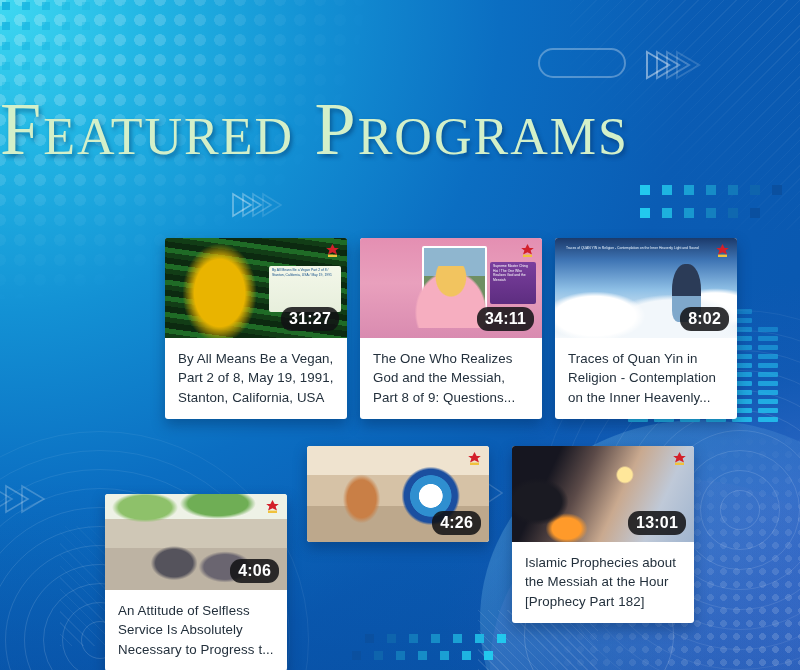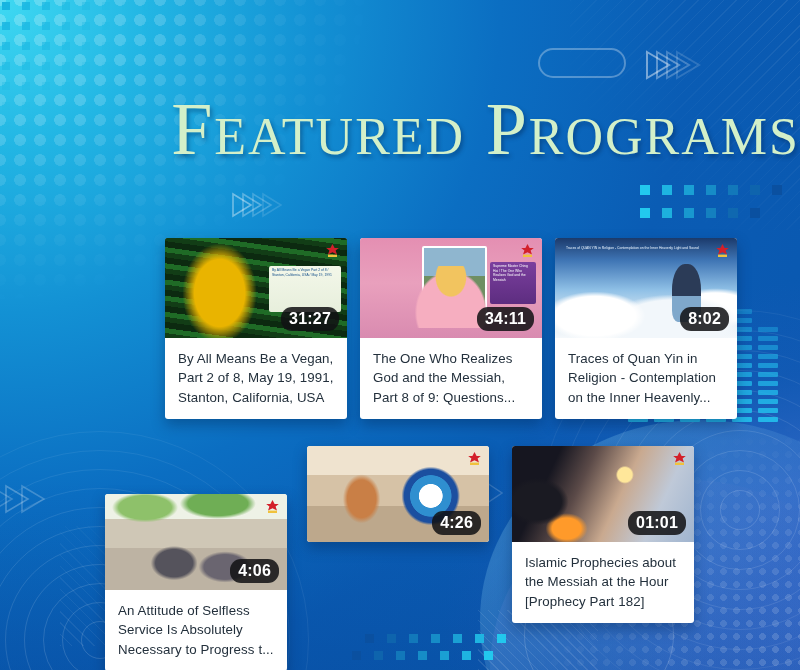--- a/index.html
+++ b/index.html
@@ -129,21 +129,21 @@
   .eq .col { display:flex; flex-direction:column-reverse; gap:4px; }
   .eq .col i { display:block; width:20px; height:5px; background:#22b6e8; border-radius:1px; }
 
   
   .sqrow { position:absolute; display:flex; gap:12px; align-items:center; }
   .sqrow i { display:block; width:9px; height:9px; }
 
   
   #title {
     position:absolute; left:0; right:0; top:92px;
-    text-align:right;
+    text-align:left;
     font-family:"Liberation Serif", "DejaVu Serif", serif;
     font-size:74px;
     line-height:1;
     font-variant:small-caps;
     letter-spacing:2px;
     color:#d3f0c9;
     text-shadow:2px 3px 4px rgba(2,40,86,0.45);
     white-space:nowrap;
   }
 
@@ -630,18 +630,18 @@
 
   <div class="card" style="left:512px; top:446px; width:182px;">
     <div class="thumb" style="height:96px;">
       <div class="thumb-art art-islamic"></div>
       <span class="logo">
         <svg width="17" height="15" viewBox="0 0 17 15">
             <path d="M8.5 1 L10.6 5 L14.8 5 L11.6 7.6 L13 11.6 L8.5 9.2 L4 11.6 L5.4 7.6 L2.2 5 L6.4 5 Z" fill="#d3202a"></path>
             <rect x="4" y="11.6" width="9" height="2.4" fill="#f0c23c"></rect>
           </svg>
       </span>
-      <span class="badge">01:01</span>
+      <span class="badge">13:01</span>
     </div>
     <div class="card-title">Islamic Prophecies about the Messiah at the Hour [Prophecy Part 182]</div>
   </div>
 
 </div>
 
 </body></html>

